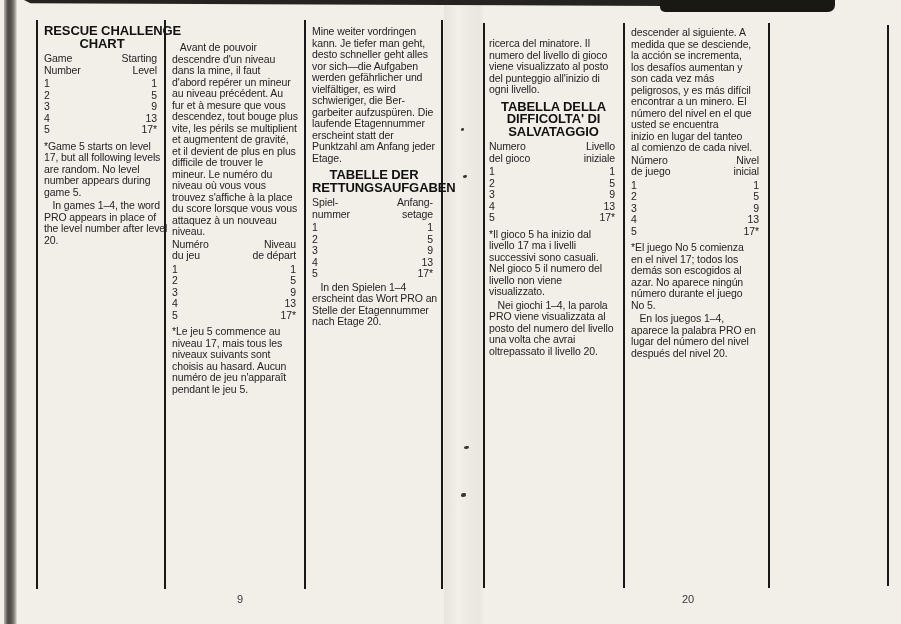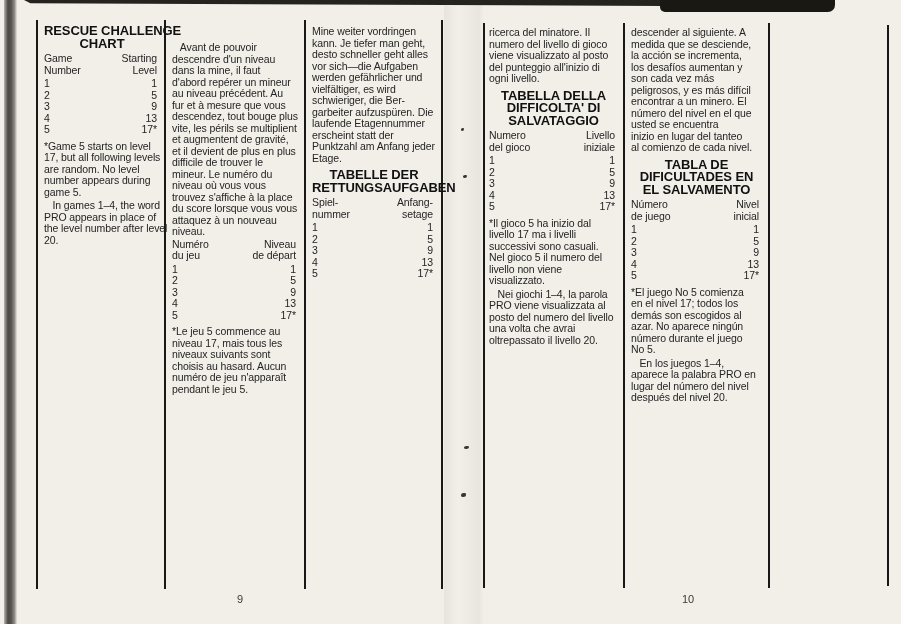--- a/index.html
+++ b/index.html
@@ -192,23 +192,27 @@
         </div>
         <div class="trow">
           <span class="tl">4</span>
           <span class="tr">13</span>
         </div>
         <div class="trow">
           <span class="tl">5</span>
           <span class="tr">17*</span>
         </div>
       </div>
-  </section>
-
-  <section class="col" style="left:489px;top:27px;width:129px;">
+    <p class="para">   In den Spielen 1–4
+erscheint das Wort PRO an
+Stelle der Etagennummer
+nach Etage 20.</p>
+  </section>
+
+  <section class="col" style="left:489px;top:38px;width:129px;">
     <p class="intro">ricerca del minatore. Il
 numero del livello di gioco
 viene visualizzato al posto
 del punteggio all'inizio di
 ogni livello.</p>
     <h2 class="heading">TABELLA DELLA
 DIFFICOLTA' DI
 SALVATAGGIO</h2>
     <div class="thead">
       <span class="tl">Numero
@@ -256,23 +260,20 @@
 medida que se desciende,
 la acción se incrementa,
 los desafíos aumentan y
 son cada vez más
 peligrosos, y es más difícil
 encontrar a un minero. El
 número del nivel en el que
 usted se encuentra
 inizio en lugar del tanteo
 al comienzo de cada nivel.</p>
-    <h2 class="heading">TABLA DE
-DIFICULTADES EN
-EL SALVAMENTO</h2>
     <div class="thead">
       <span class="tl">Número
 de juego</span>
       <span class="tr">Nivel
 inicial</span>
     </div>
     <div class="tbody">
         <div class="trow">
           <span class="tl">1</span>
           <span class="tr">1</span>
@@ -300,15 +301,15 @@
 azar. No aparece ningún
 número durante el juego
 No 5.</p>
     <p class="para">   En los juegos 1–4,
 aparece la palabra PRO en
 lugar del número del nivel
 después del nivel 20.</p>
   </section>
 
   <div class="pageno" style="left:228px;width:24px;">9</div>
-  <div class="pageno" style="left:676px;width:24px;">10</div>
+  <div class="pageno" style="left:676px;width:24px;">20</div>
 
 </div>
 
 </body></html>

